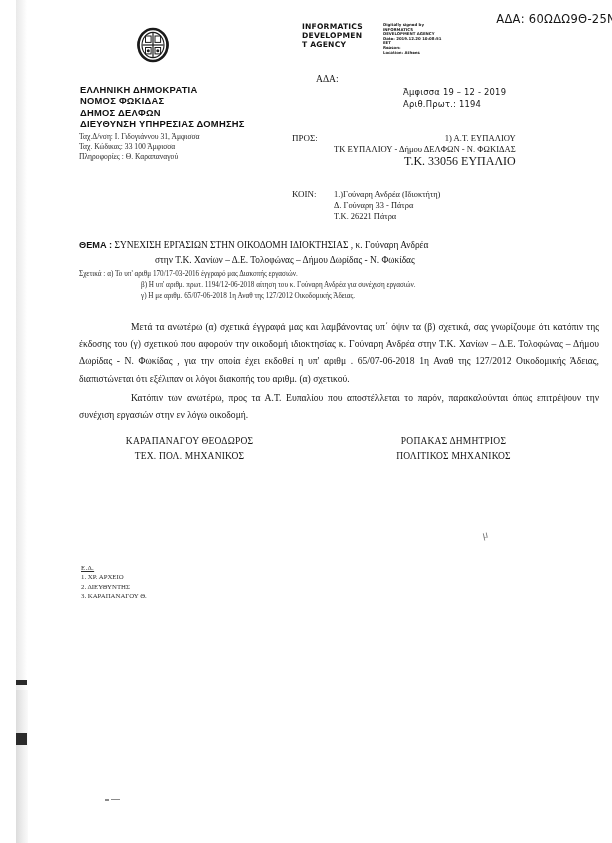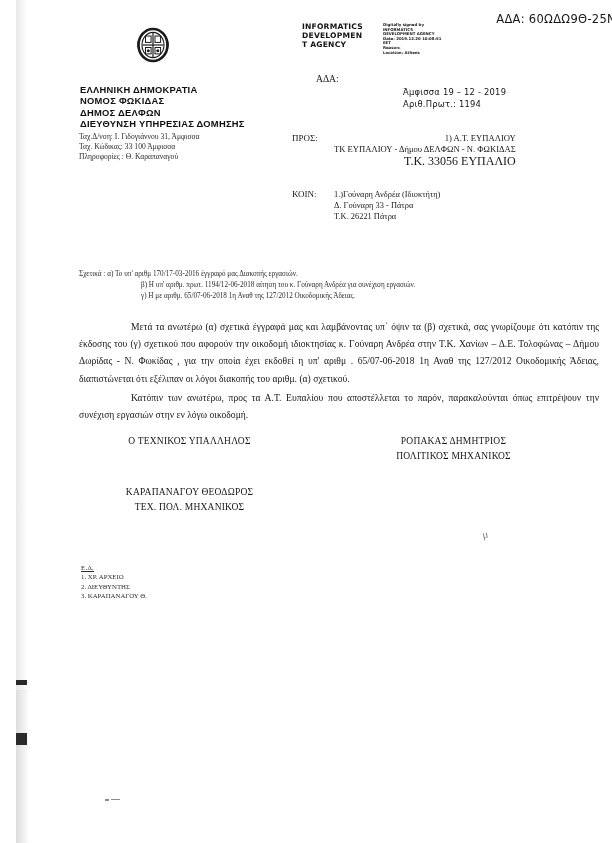--- a/index.html
+++ b/index.html
@@ -314,34 +314,38 @@
     <div class="sm">Τ.Κ. 33056  ΕΥΠΑΛΙΟ</div>
   </div>
 
   <div class="abs koin-label">ΚΟΙΝ:</div>
   <div class="abs koin-body">
     <div>1.)Γούναρη Ανδρέα (Ιδιοκτήτη)</div>
     <div>Δ. Γούναρη 33 - Πάτρα</div>
     <div>Τ.Κ. 26221 Πάτρα</div>
   </div>
 
+  <div class="abs thema">
+    <span><b>ΘΕΜΑ :</b>
+    <span>ΣΥΝΕΧΙΣΗ ΕΡΓΑΣΙΩΝ ΣΤΗΝ ΟΙΚΟΔΟΜΗ ΙΔΙΟΚΤΗΣΙΑΣ , κ. Γούναρη Ανδρέα</span></span>
+    <span class="l2">στην Τ.Κ. Χανίων – Δ.Ε. Τολοφώνας –  Δήμου Δωρίδας - Ν. Φωκίδας</span>
+  </div>
 
   <div class="abs sxetika">
     <span>Σχετικά : α) Το υπ' αριθμ 170/17-03-2016  έγγραφό μας Διακοπής εργασιών.</span>
     <span class="ind">β) Η υπ' αριθμ. πρωτ. 1194/12-06-2018 αίτηση του κ. Γούναρη Ανδρέα  για συνέχιση εργασιών.</span>
     <span class="ind">γ) Η με αριθμ. 65/07-06-2018 1η Αναθ της 127/2012 Οικοδομικής Άδειας.</span>
   </div>
 
   <div class="abs body-text">
     <p>Μετά τα ανωτέρω  (α) σχετικά έγγραφά μας και λαμβάνοντας υπ΄ όψιν τα (β) σχετικά, σας γνωρίζουμε ότι κατόπιν της έκδοσης του (γ) σχετικού που αφορούν  την οικοδομή ιδιοκτησίας κ. Γούναρη Ανδρέα στην Τ.Κ. Χανίων – Δ.Ε. Τολοφώνας – Δήμου Δωρίδας - Ν. Φωκίδας   , για την οποία έχει εκδοθεί η υπ' αριθμ . 65/07-06-2018 1η Αναθ της 127/2012 Οικοδομικής Άδειας, διαπιστώνεται ότι εξέλιπαν οι λόγοι διακοπής του αριθμ. (α) σχετικού.</p>
     <p>Κατόπιν των ανωτέρω, προς τα Α.Τ. Ευπαλίου που αποστέλλεται το παρόν, παρακαλούνται όπως επιτρέψουν την συνέχιση εργασιών στην εν λόγω οικοδομή.</p>
   </div>
 
   <div class="abs sig-col sig-left-col">
-    <div class="sig-title">Ο ΤΕΧΝΙΚΟΣ ΥΠΑΛΛΗΛΟΣ</div>
     <div class="sig-name">ΚΑΡΑΠΑΝΑΓΟΥ ΘΕΟΔΩΡΟΣ</div>
     <div class="sig-role">ΤΕΧ. ΠΟΛ. ΜΗΧΑΝΙΚΟΣ</div>
   </div>
 
   <div class="abs sig-col sig-right-col">
     <div class="sig-name">ΡΟΠΑΚΑΣ ΔΗΜΗΤΡΙΟΣ</div>
     <div class="sig-role">ΠΟΛΙΤΙΚΟΣ ΜΗΧΑΝΙΚΟΣ</div>
   </div>
 
   <div class="abs pen-mark">μ</div>

